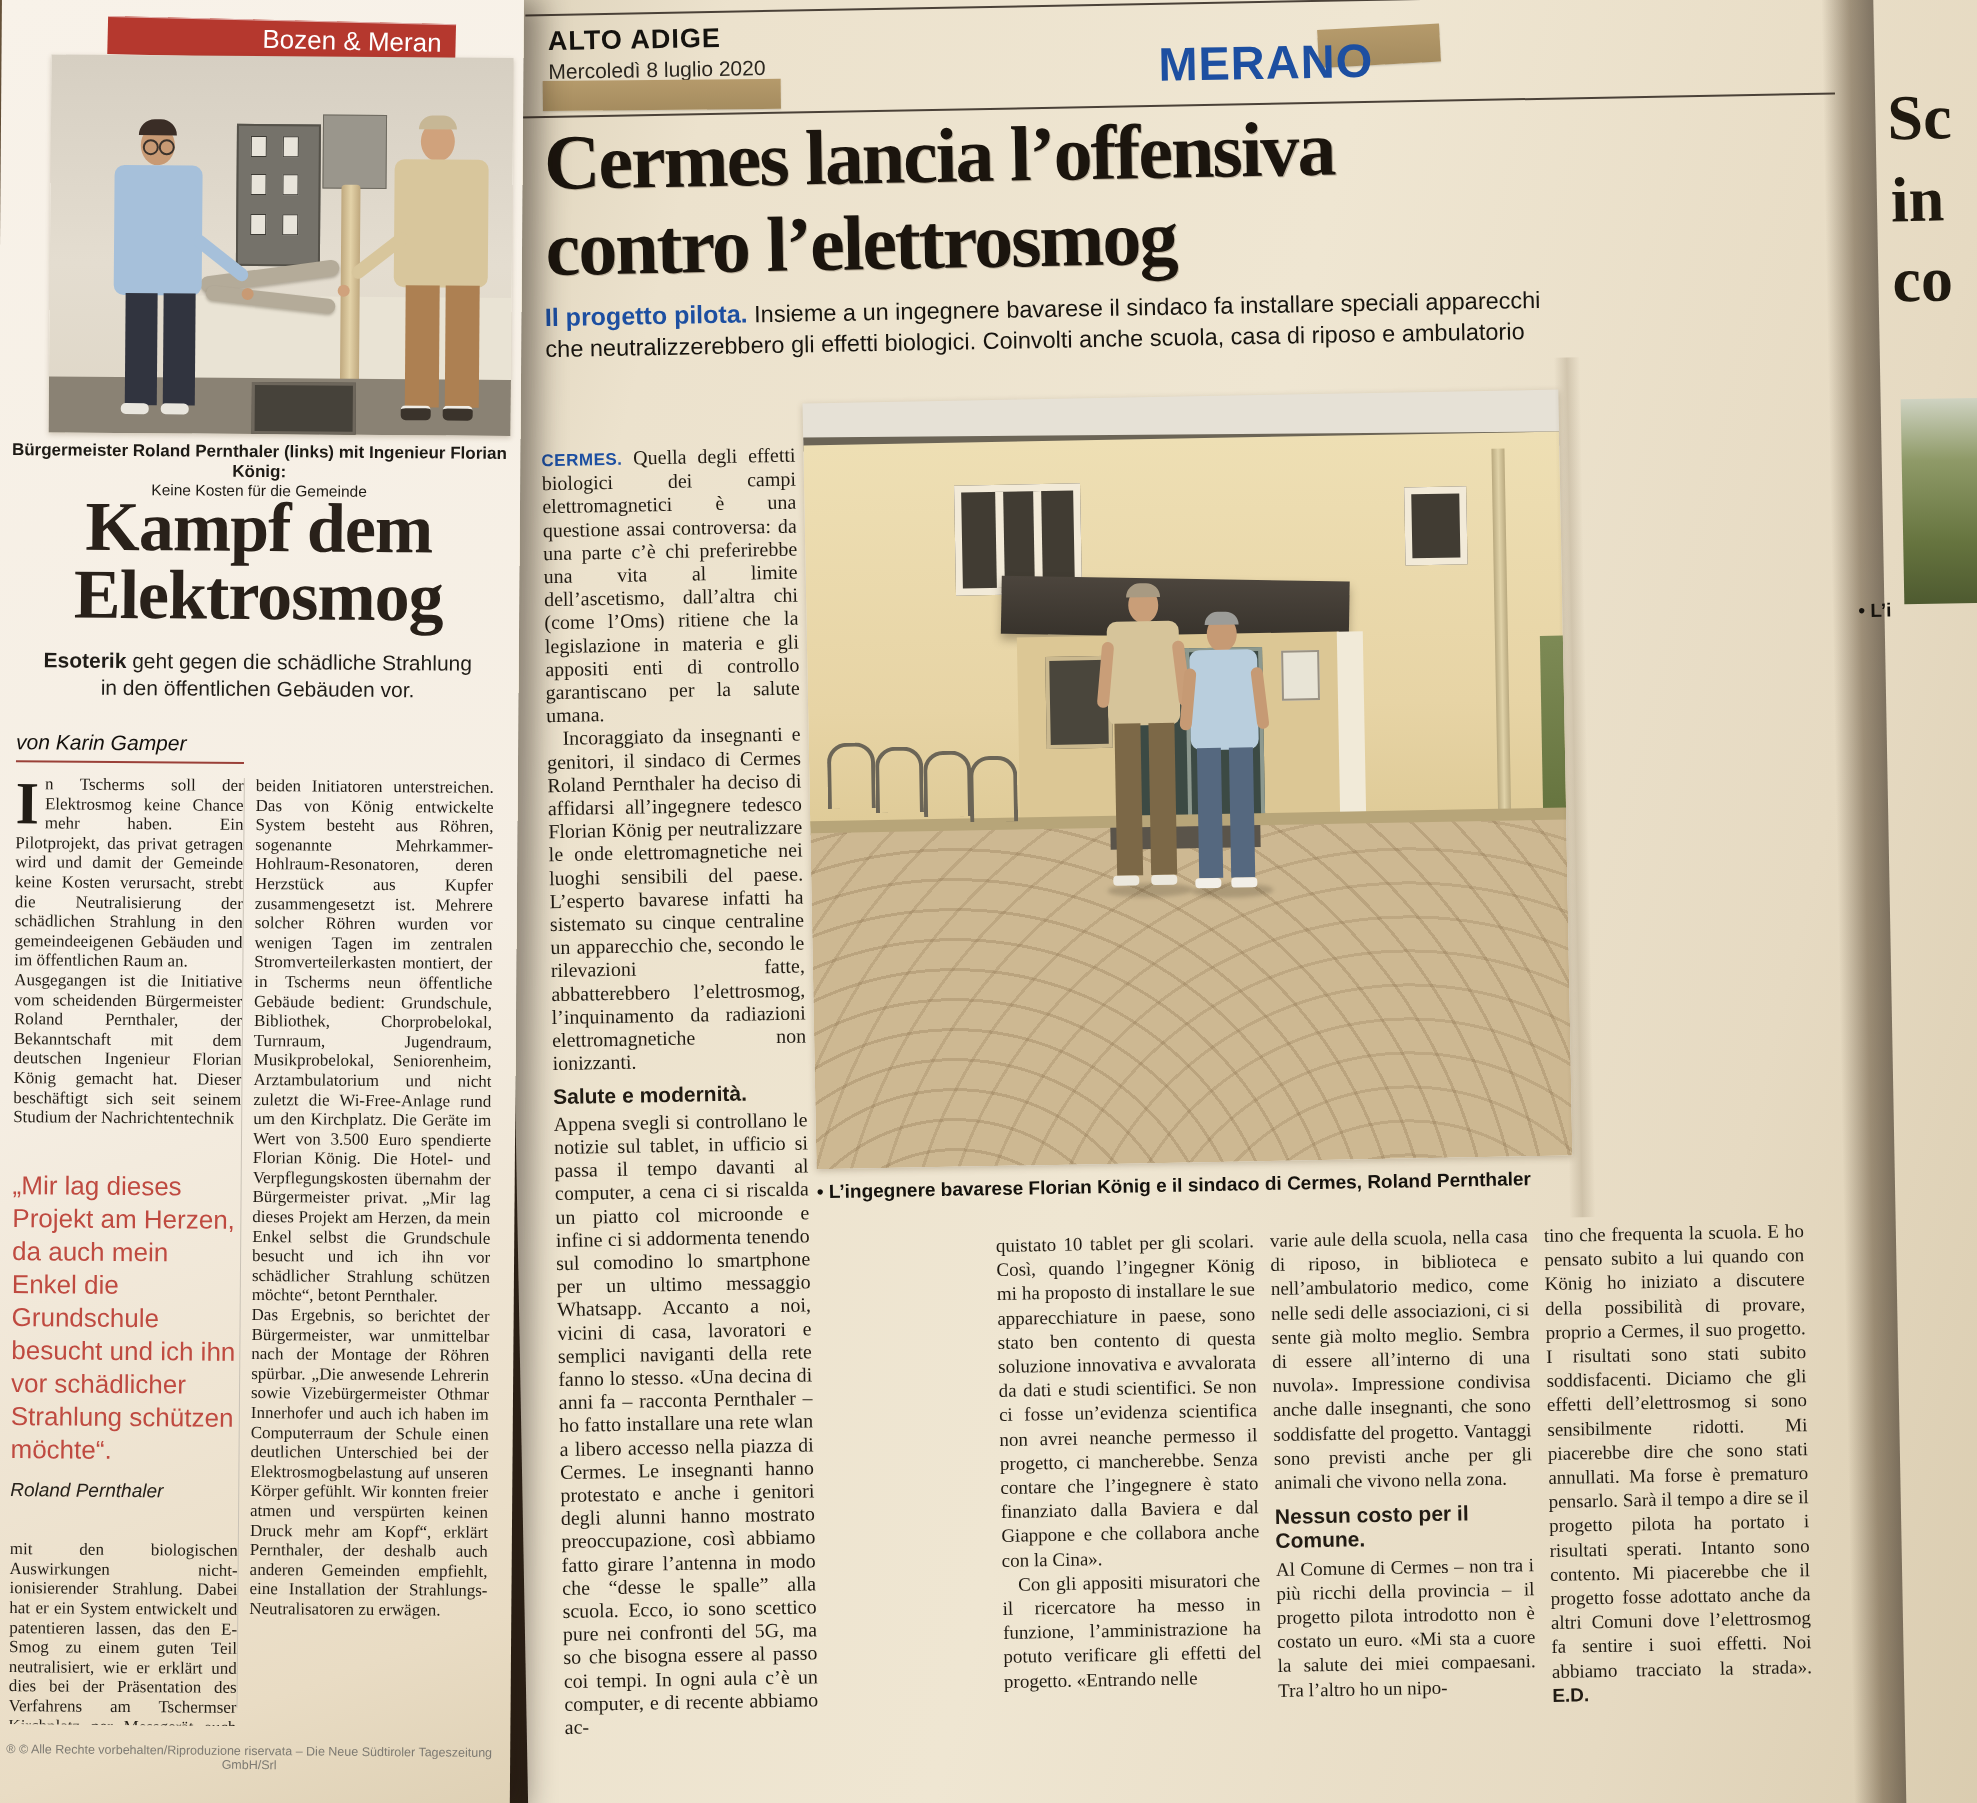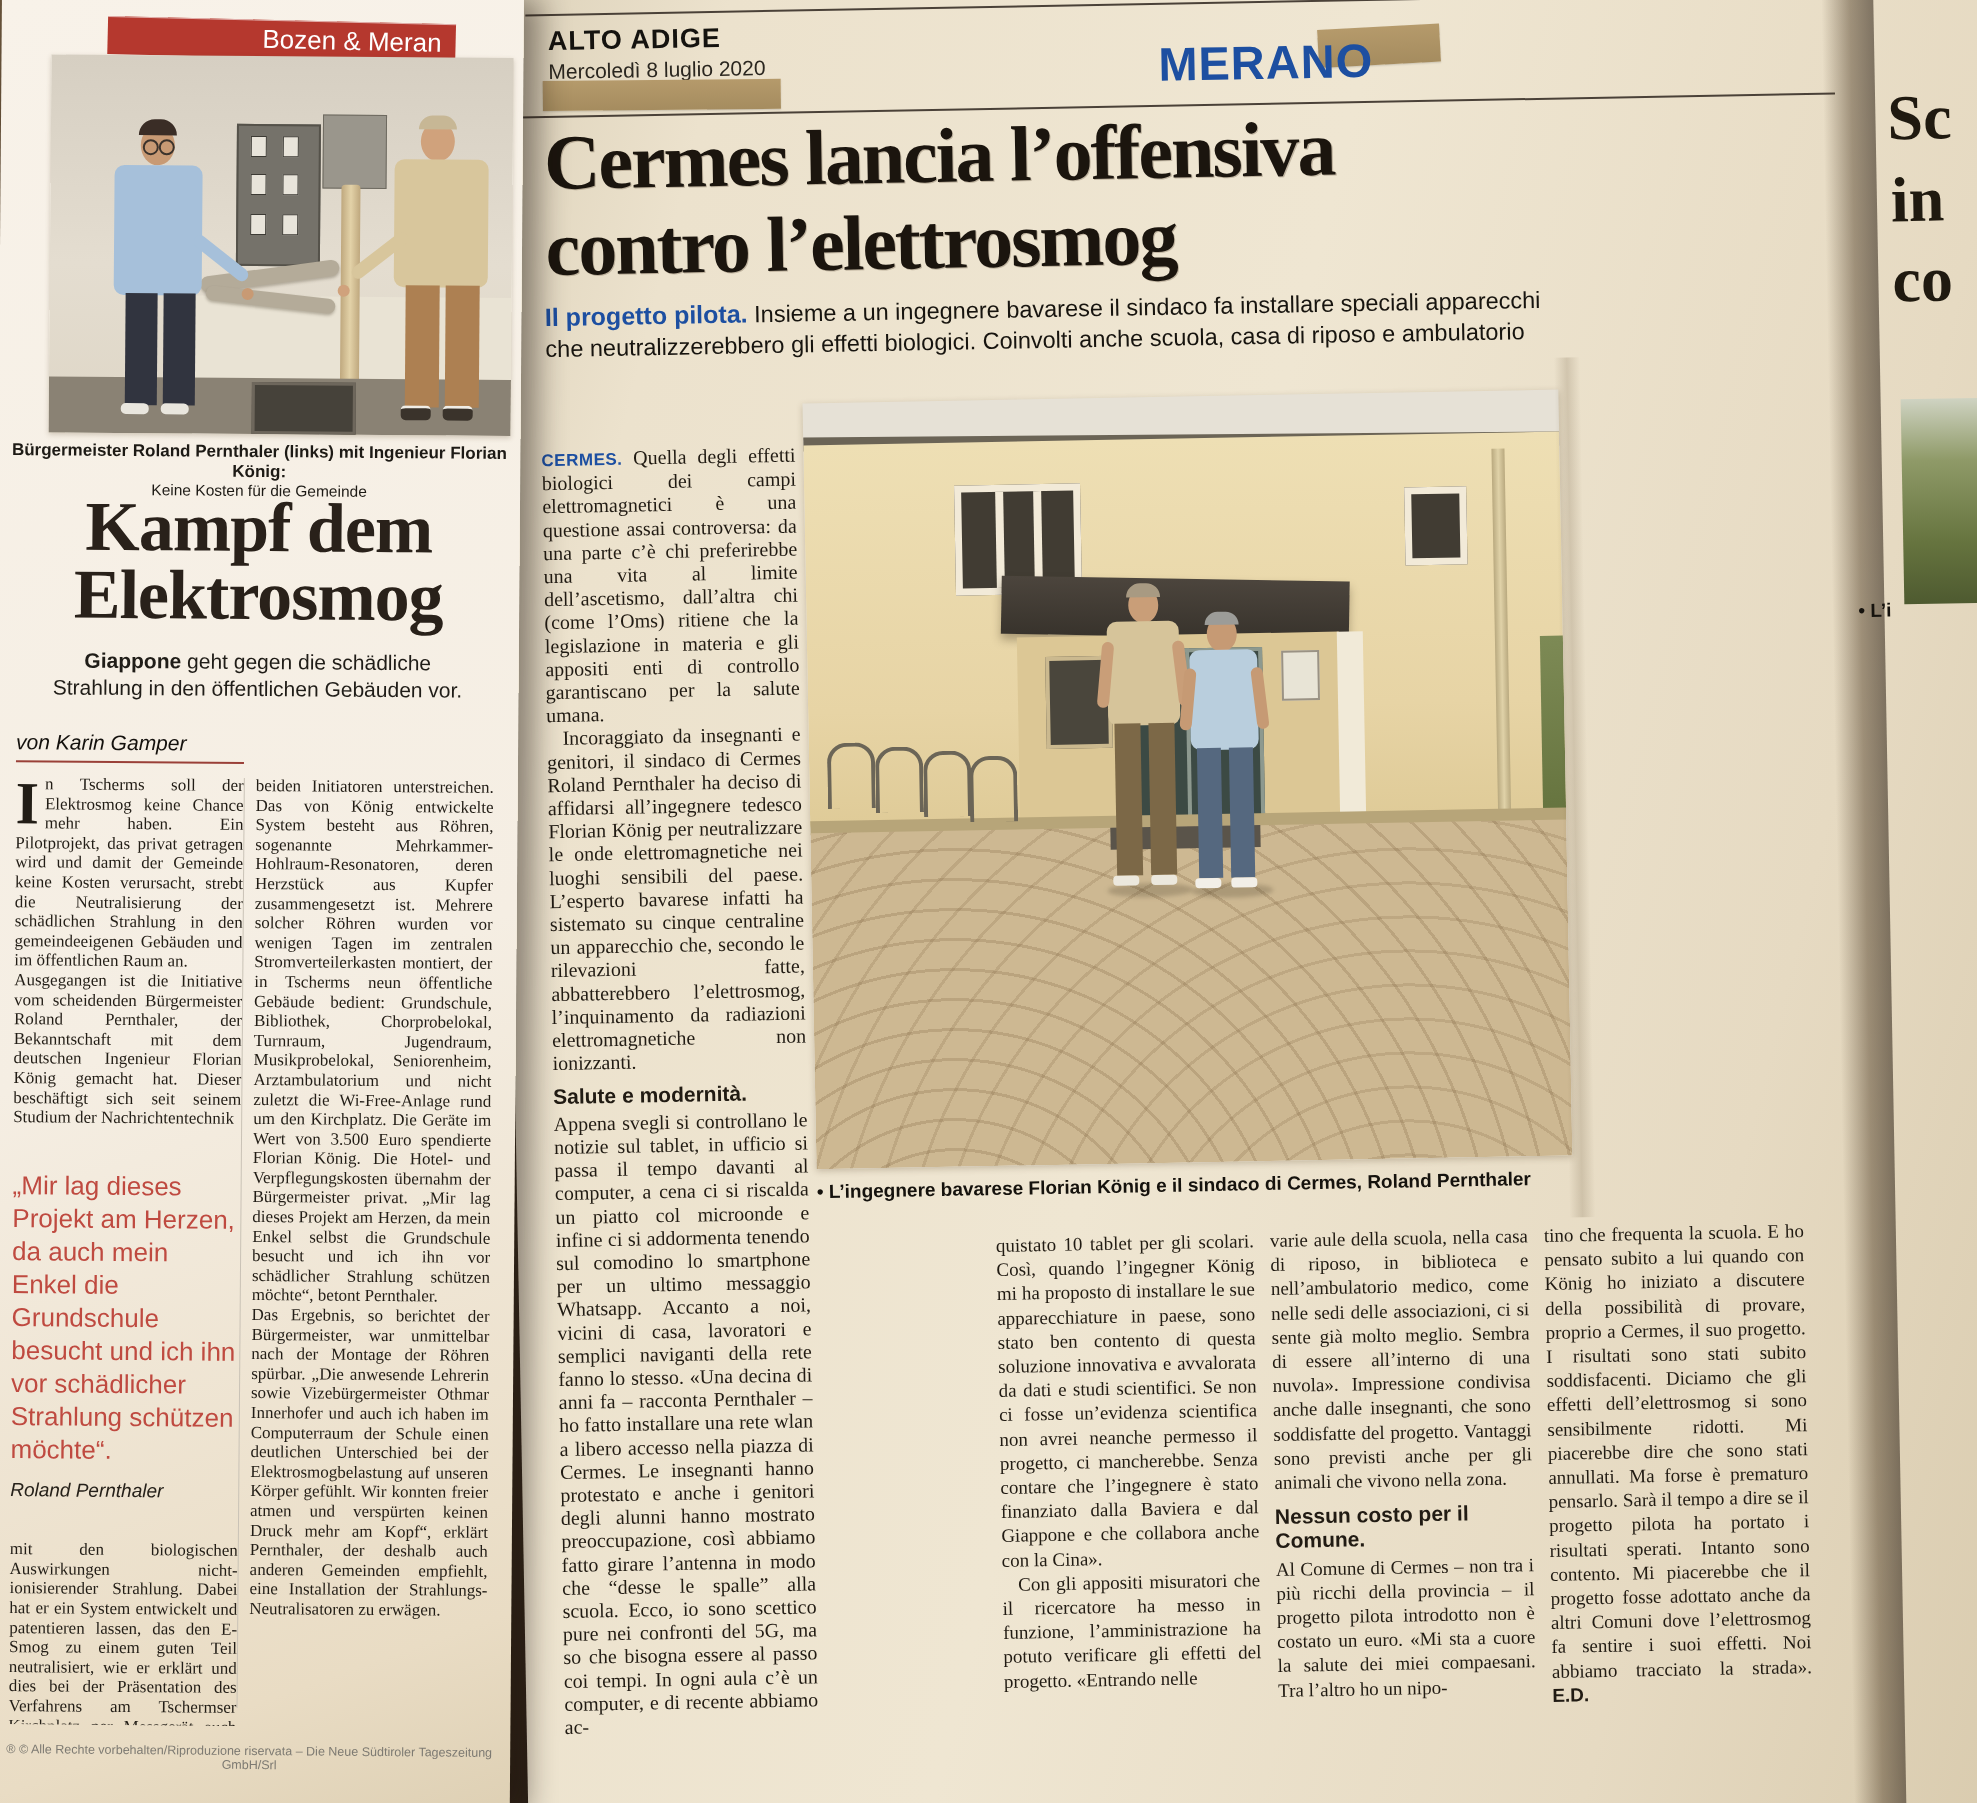--- a/index.html
+++ b/index.html
@@ -250,21 +250,21 @@
     <div class="caption-de">
       <div class="c1">Bürgermeister Roland Pernthaler (links) mit Ingenieur Florian König:</div>
       <div class="c2">Keine Kosten für die Gemeinde</div>
     </div>
 
     <div class="headline-de">
       <div>Kampf dem</div>
       <div>Elektrosmog</div>
     </div>
 
-    <div class="subtitle-de"><b>Giappone</b><span> geht gegen die schädliche Strahlung in den öffentlichen Gebäuden vor.</span></div>
+    <div class="subtitle-de"><b>Esoterik</b><span> geht gegen die schädliche Strahlung in den öffentlichen Gebäuden vor.</span></div>
 
     <div class="byline">von Karin Gamper</div>
     <div class="byline-rule"></div>
     <div class="colrule"></div>
 
     <div class="decol" style="left:20px;width:228px;">
       <p><span class="dropcap">I</span><span>n Tscherms soll der Elektrosmog keine Chance mehr haben. Ein Pilotprojekt, das privat getragen wird und damit der Gemeinde keine Kosten verursacht, strebt die Neutralisierung der schädlichen Strahlung in den gemeindeeigenen Gebäuden und im öffentlichen Raum an.</span></p>
       <p>Ausgegangen ist die Initiative vom scheidenden Bürgermeister Roland Pernthaler, der Bekanntschaft mit dem deutschen Ingenieur Florian König gemacht hat. Dieser beschäftigt sich seit seinem Studium der Nachrichtentechnik</p>
       <p class="pullquote">„Mir lag dieses Projekt am Herzen, da auch mein Enkel die Grundschule besucht und ich ihn vor schädlicher Strahlung schützen möchte“.</p>
       <p class="pq-attr">Roland Pernthaler</p>

